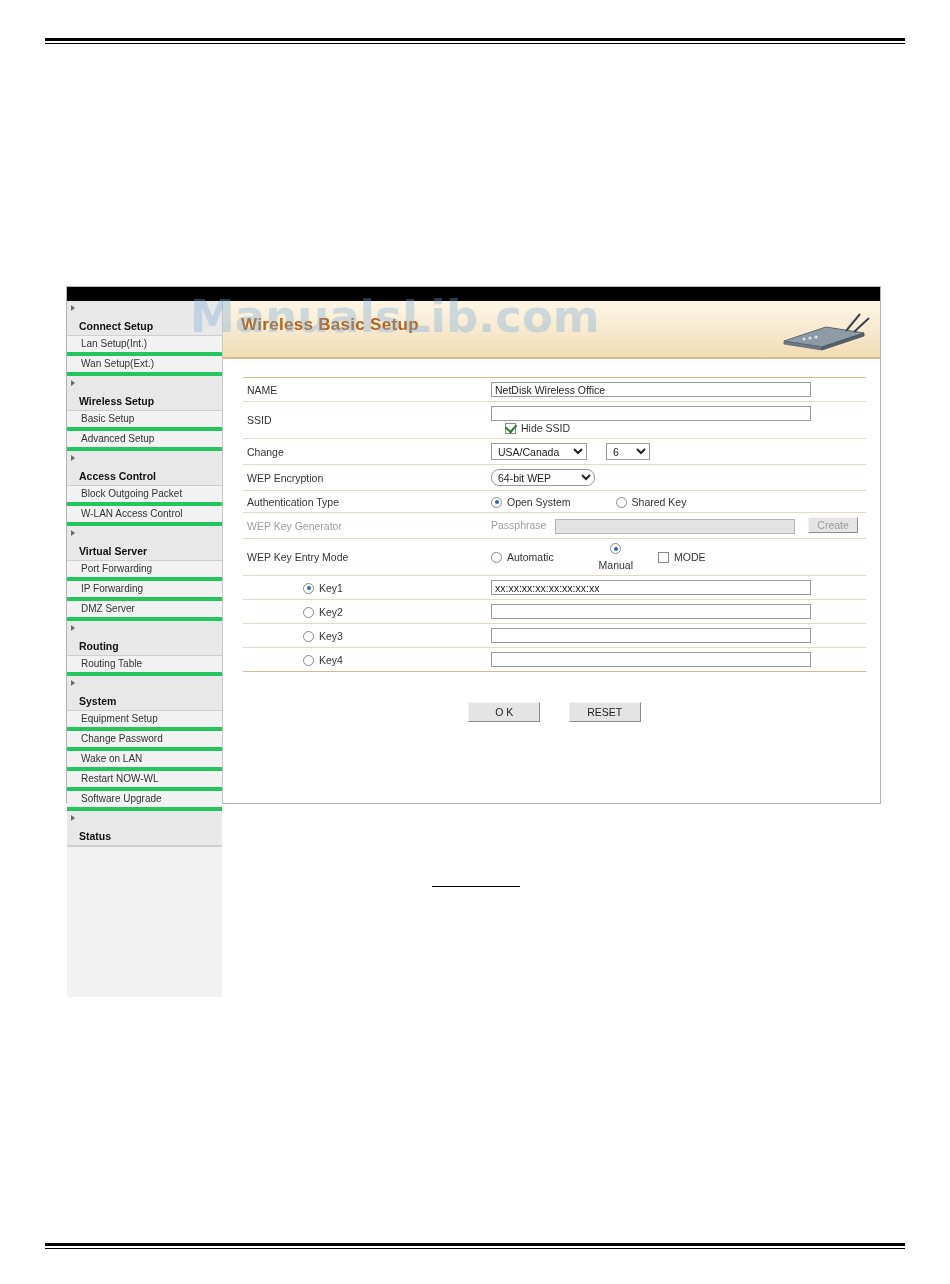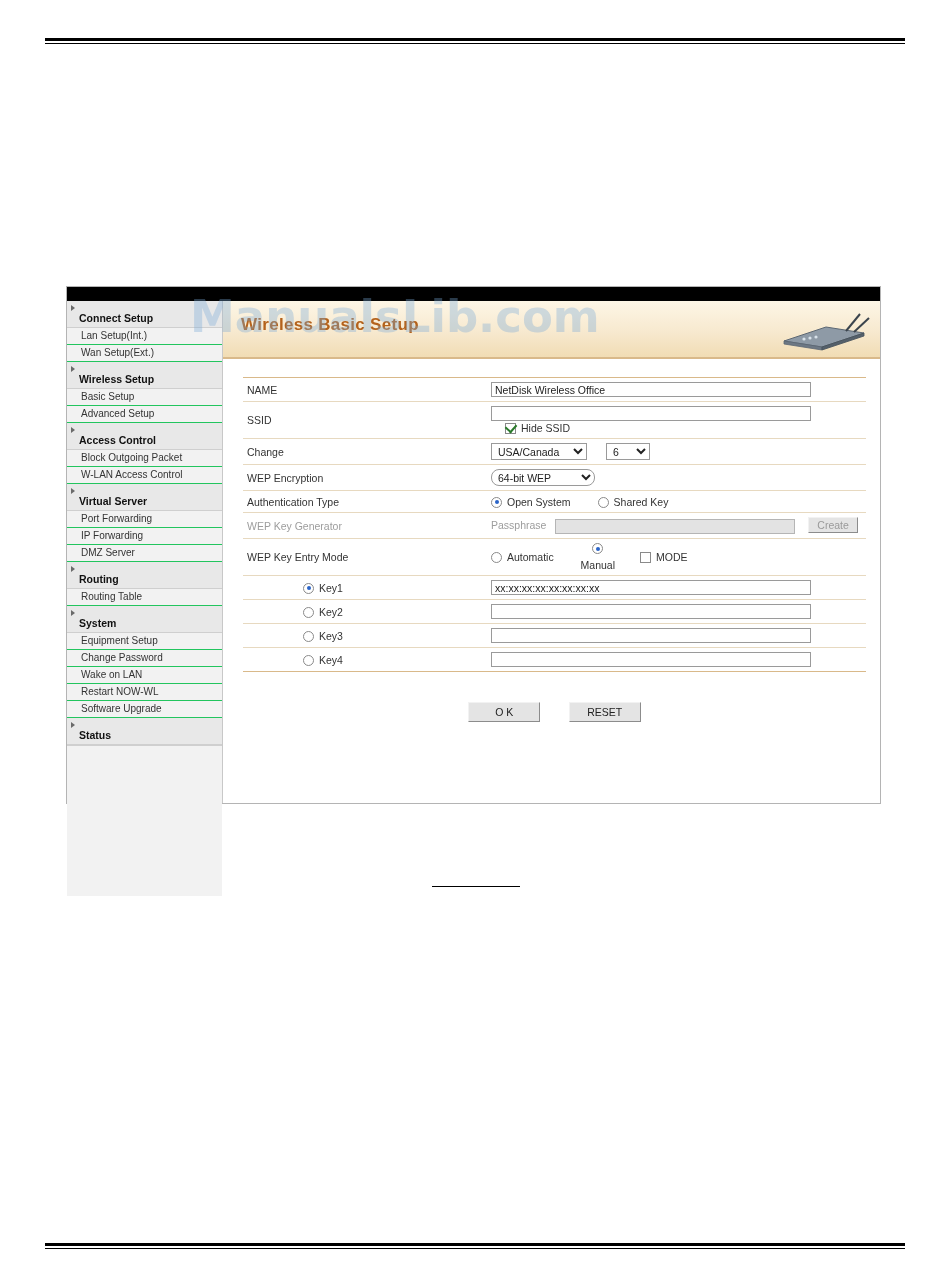--- a/index.html
+++ b/index.html
@@ -59,21 +59,21 @@
     background: #ffffff;
     border-right: 1px solid #c8c8c8;
     box-sizing: border-box;
     font-size: 10px;
     color: #222;
     padding-top: 0;
   }
   .nav-group {
     background: #e8e8e8;
     border-bottom: 1px solid #cfcfcf;
-    padding: 10px 4px 2px 12px;
+    padding: 18px 4px 2px 12px;
     font-weight: bold;
     font-size: 10.5px;
     color: #111;
     position: relative;
     line-height: 14px;
   }
   .nav-group .arrow {
     position: absolute;
     left: 4px;
     top: 4px;
@@ -81,21 +81,21 @@
     border-left: 4px solid #6a6a6a;
     border-top: 3px solid transparent;
     border-bottom: 3px solid transparent;
   }
   .nav-item {
     background: #f2f2f2;
     padding: 1px 4px 1px 14px;
     color: #333;
     font-size: 10px;
     line-height: 14px;
-    border-bottom: 1px solid #22c55e;
+    border-bottom: 4px solid #22c55e;
   }
   .sidebar-filler {
     background: #f2f2f2;
     border-top: 1px solid #cfcfcf;
     height: 150px;
   }
 
   
   .content {
     flex: 1;
@@ -171,21 +171,21 @@
     padding: 0 2px;
     color: #222;
     vertical-align: middle;
   }
   .inline {
     display: inline-flex;
     align-items: center;
     gap: 5px;
     vertical-align: middle;
   }
-  .gap-r { margin-right: 24px; }
+  .gap-r { margin-right: 42px; }
   .radio {
     width: 11px; height: 11px;
     border-radius: 50%;
     border: 1px solid #8a8a8a;
     background: #fff;
     display: inline-block;
     position: relative;
     box-sizing: border-box;
   }
   .radio.on::after {

